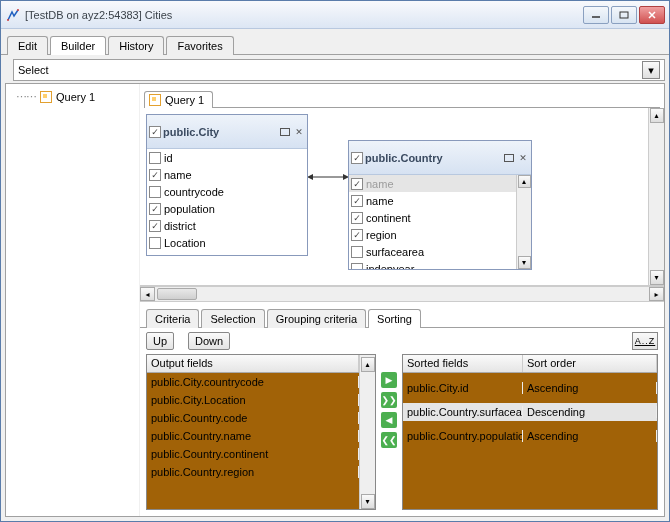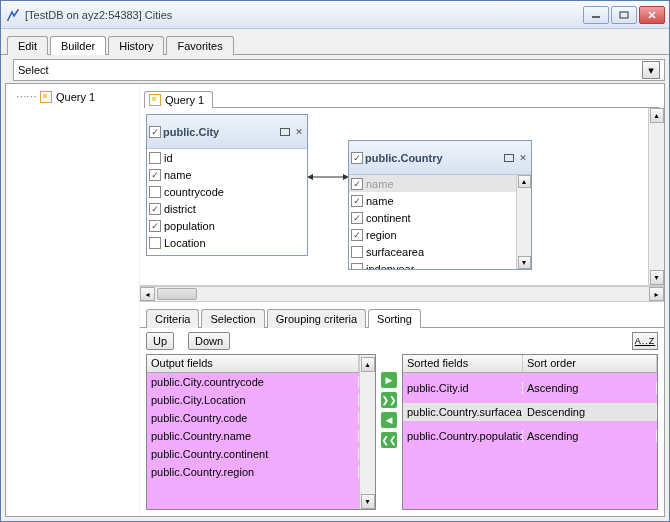--- a/index.html
+++ b/index.html
@@ -60,21 +60,21 @@
 .bottomtabs { display: flex; align-items: flex-end; padding: 6px 6px 0 6px; border-bottom: 1px solid #a0a0a0; height: 26px; }
 .btab { padding: 3px 8px; border: 1px solid #a0a0a0; border-bottom: none; background: #f0f0f0; margin-right: 2px; border-radius: 3px 3px 0 0; position: relative; top: 1px; }
 .btab.active { background: #fff; z-index: 2; }
 
 .sortpane { flex: 1; display: flex; flex-direction: column; padding: 4px 6px 6px 6px; gap: 4px; }
 .sorttop { display: flex; justify-content: flex-end; align-items: center; gap: 14px; }
 .sortbtn { padding: 2px 6px; border: 1px solid #888; background: linear-gradient(#fafafa,#e4e4e4); border-radius: 2px; }
 .azbtn { width: 26px; height: 18px; border: 1px solid #888; background: linear-gradient(#fafafa,#e4e4e4); display:flex;align-items:center;justify-content:center;font-size:9px;letter-spacing:1px;text-decoration:underline; }
 
 .sortbody { flex: 1; display: flex; gap: 4px; }
-.listbox { border: 1px solid #888; background: #f0abfc; display: flex; flex-direction: column; }
+.listbox { border: 1px solid #888; background: #a16207; display: flex; flex-direction: column; }
 .outbox { width: 230px; }
 .listhdr { display: flex; height: 18px; background: linear-gradient(#fafafa,#e5e5e5); border-bottom: 1px solid #aaa; }
 .listhdr .col { padding: 2px 4px; border-right: 1px solid #ccc; }
 .listrow { display: flex; height: 18px; align-items: center; }
 .listrow .cell { padding: 0 4px; border-right: 1px solid #eee; overflow: hidden; white-space: nowrap; }
 .listrow.sel { background: #e5e5e5; }
 .scrollcol { width: 16px; background: #efefef; border-left: 1px solid #ccc; display:flex;flex-direction:column;justify-content:space-between;align-items:center; }
 .scrollcol .sbtn { width:14px;height:15px;background:linear-gradient(#fafafa,#ddd);border:1px solid #aaa;font-size:8px;display:flex;align-items:center;justify-content:center; }
 
 .movebtns { width: 18px; display: flex; flex-direction: column; gap: 4px; align-items: center; padding-top: 18px; }
@@ -183,25 +183,25 @@
               <div class="fieldrow">
                   <span class="chk c"></span>
                   <span>name</span>
                 </div>
               <div class="fieldrow">
                   <span class="chk"></span>
                   <span>countrycode</span>
                 </div>
               <div class="fieldrow">
                   <span class="chk c"></span>
+                  <span>population</span>
+                </div>
+              <div class="fieldrow">
+                  <span class="chk c"></span>
                   <span>district</span>
-                </div>
-              <div class="fieldrow">
-                  <span class="chk c"></span>
-                  <span>population</span>
                 </div>
               <div class="fieldrow">
                   <span class="chk"></span>
                   <span>Location</span>
                 </div>
             </div>
           </div>
 
           <div class="tablewin" style="left:208px;top:32px;width:184px;height:130px;justify-content:space-between;">
             <div class="twtitle">

